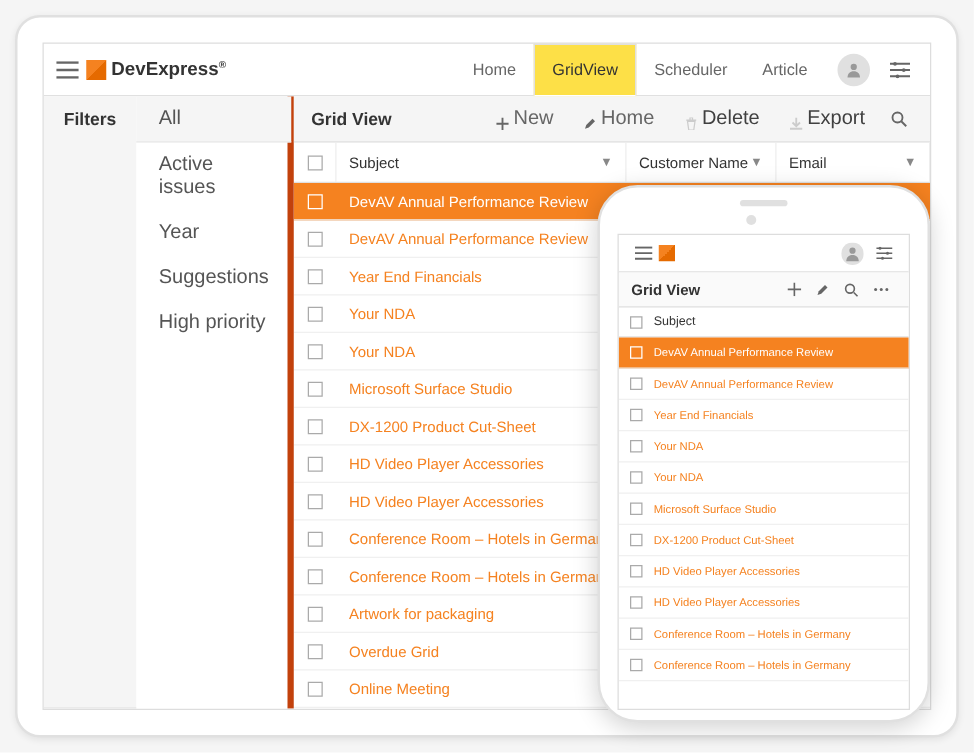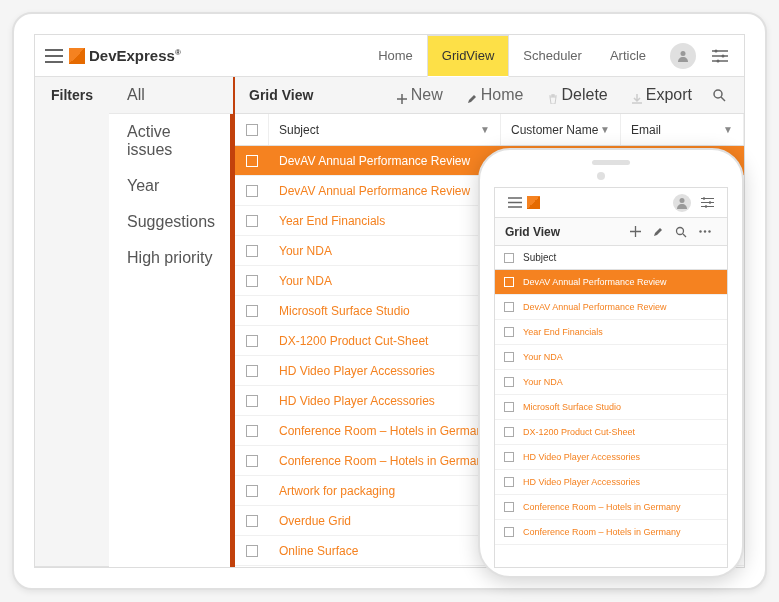--- a/index.html
+++ b/index.html
@@ -282,21 +282,21 @@
                   <span class="cb"></span>
                 </div>
                 <div class="c subj">Overdue Grid</div>
                 <div class="c cust"></div>
                 <div class="c email">x-email.com</div>
               </div>
               <div class="row">
                 <div class="c chk">
                   <span class="cb"></span>
                 </div>
-                <div class="c subj">Online Surface</div>
+                <div class="c subj">Online Meeting</div>
                 <div class="c cust"></div>
                 <div class="c email">x-email.com</div>
               </div>
               <div class="row">
                 <div class="c cust"></div>
                 <div class="c email"></div>
               </div>
             </div>
       </div>
     </div>

